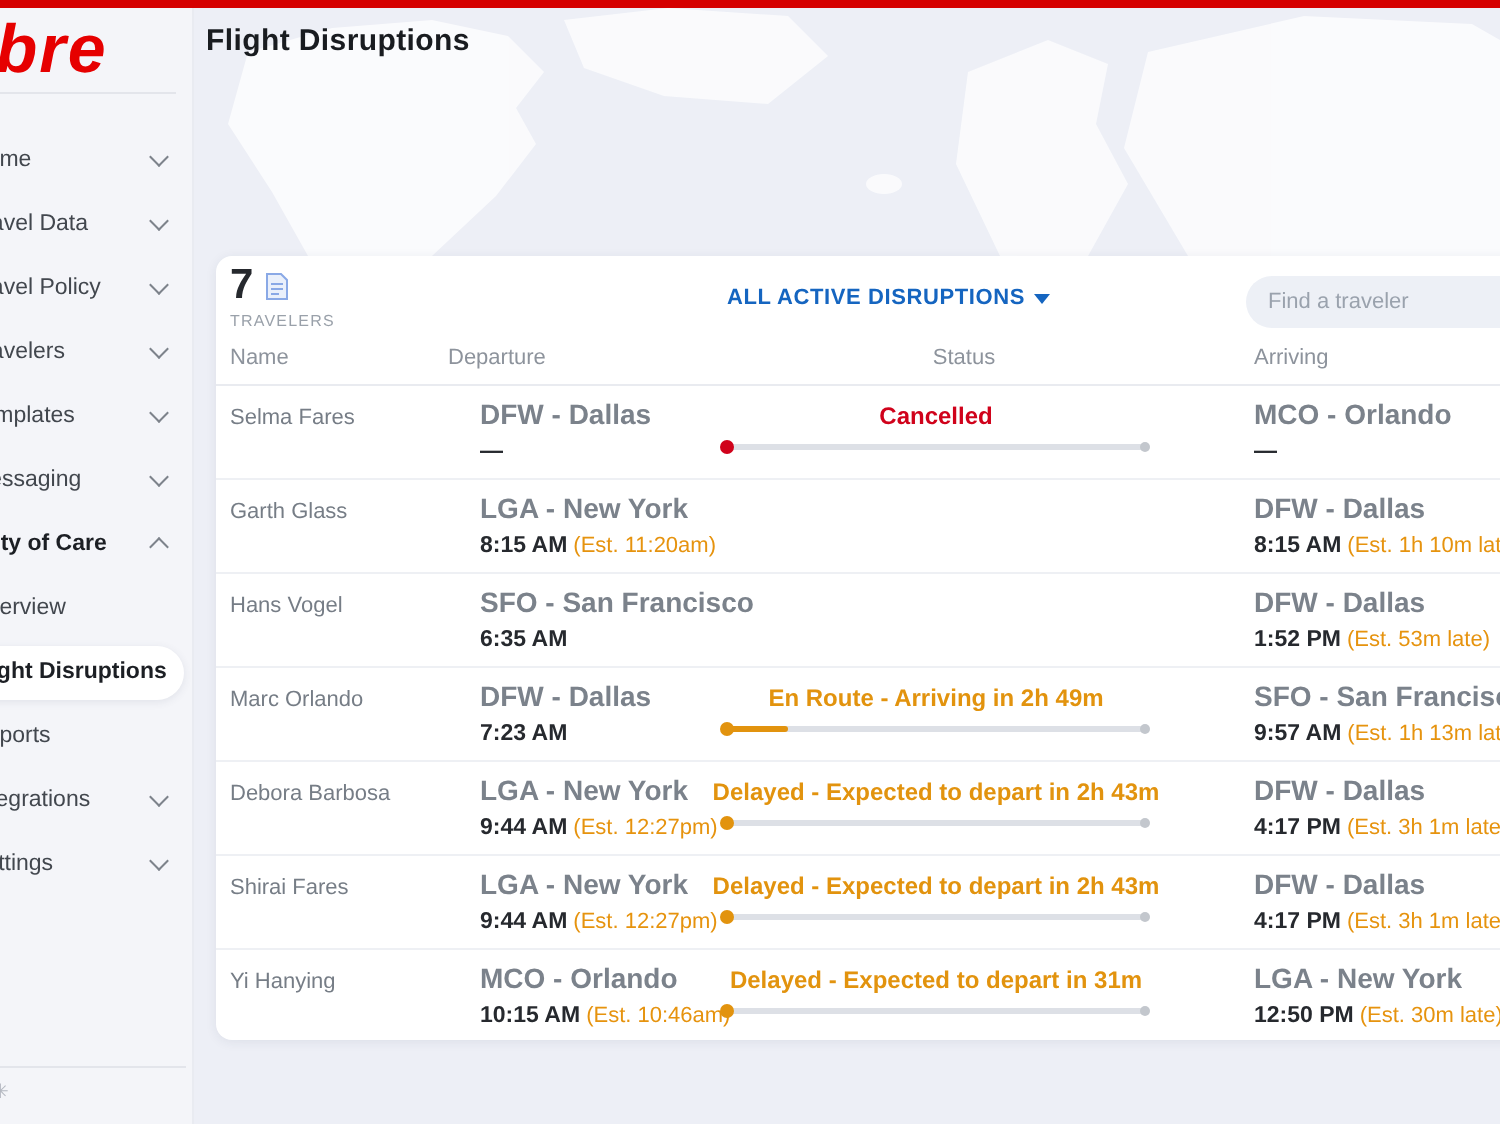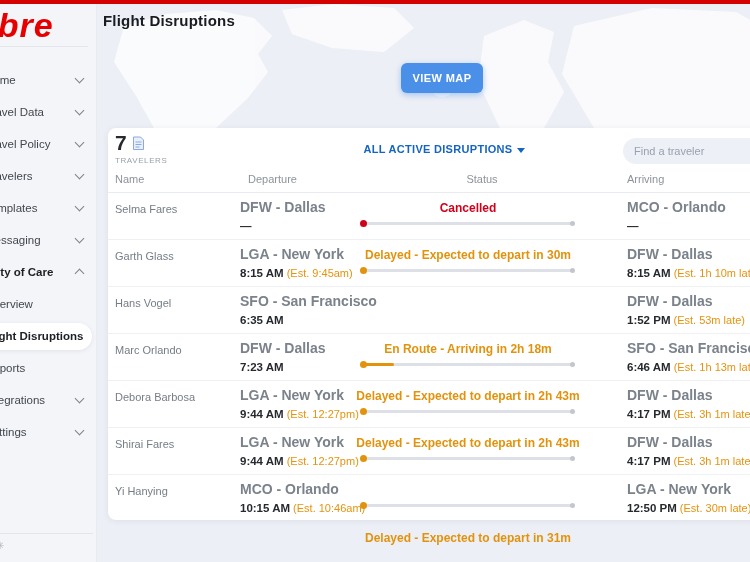--- a/index.html
+++ b/index.html
@@ -39,21 +39,21 @@
   .count-num{font-size:21px;font-weight:bold;color:#26292e;line-height:20px;}
   .count-caption{font-size:8px;color:#9aa1aa;letter-spacing:.6px;margin-top:3px;}
   .filter{position:absolute;top:15px;left:0;width:100%;text-align:center;font-size:11px;font-weight:bold;color:#1565c0;letter-spacing:.3px;cursor:pointer;}
   .filter .tri{display:inline-block;width:0;height:0;border-left:4px solid transparent;border-right:4px solid transparent;border-top:5px solid #1565c0;margin-left:4px;vertical-align:middle;}
   .search-pill{position:absolute;top:10px;left:515px;width:250px;height:26px;background:#edf0f6;border:none;border-radius:14px;padding:0 0 0 11px;font-family:"Liberation Sans",sans-serif;font-size:11px;color:#6a7179;outline:none;}
   .search-pill::placeholder{color:#9aa2ad;}
 
   .colhead{position:relative;height:22px;border-bottom:1px solid #e9ebf0;}
   .colhead span{position:absolute;top:3px;font-size:11px;color:#8d939c;}
   .ch-name{left:7px;}
-  .ch-dep{left:140px;}
+  .ch-dep{left:116px;}
   .ch-status{left:268px;width:212px;text-align:center;}
   .ch-arr{left:519px;}
 
   .rows{position:relative;}
   .row{position:relative;height:46px;border-top:1px solid #eef0f4;}
   .row:first-child{border-top:none;}
   .c-name{position:absolute;left:7px;top:10px;font-size:11px;color:#767d86;}
   .c-dep{position:absolute;left:132px;top:6px;}
   .c-arr{position:absolute;left:519px;top:6px;}
   .airport{font-size:14px;color:#7b828b;font-weight:bold;}
@@ -132,21 +132,20 @@
       <g fill="#ffffff" opacity="0.72">
         <path d="M28,22 L70,10 L120,6 L158,14 L176,32 L162,50 L172,68 L152,94 L120,124 L58,124 L40,92 L18,58 Z"></path>
         <path d="M186,6 L238,0 L298,4 L318,24 L288,48 L236,44 L196,30 Z"></path>
         <ellipse cx="346" cy="88" rx="9" ry="5"></ellipse>
         <path d="M388,32 L428,16 L458,28 L452,58 L468,88 L448,124 L404,124 L382,78 Z"></path>
         <path d="M478,22 L556,4 L640,8 L654,16 L654,124 L498,124 L466,70 Z"></path>
       </g>
     </svg>
 
     <div class="page-title">Flight Disruptions</div>
-    <button class="view-map-btn">VIEW MAP</button>
 
     <div class="card">
       <div class="card-header">
         <div class="count-wrap">
           <div class="count-row">
             <span class="count-num">7</span>
             <svg width="13" height="15" viewBox="0 0 13 15">
               <path d="M1.5,1 h7 l3,3 v9.5 h-10 Z" fill="#eaf0fb" stroke="#8aa9e6" stroke-width="1"></path>
               <line x1="3.5" y1="6" x2="9.5" y2="6" stroke="#8aa9e6" stroke-width="1"></line>
               <line x1="3.5" y1="8.5" x2="9.5" y2="8.5" stroke="#8aa9e6" stroke-width="1"></line>
@@ -185,29 +184,21 @@
           <div class="c-arr">
             <div class="airport">MCO - Orlando</div>
             <div class="timeline"><span class="time">—</span><span class="est"></span></div>
           </div>
         </div>
 
         <div class="row">
           <div class="c-name">Garth Glass</div>
           <div class="c-dep">
             <div class="airport">LGA - New York</div>
-            <div class="timeline"><span class="time">8:15 AM</span><span class="est">(Est. 9:45am)</span></div>
-          </div>
-          <div class="c-status">
-            <div class="status-label" style="color: rgb(226, 147, 14);">Delayed - Expected to depart in 30m</div>
-            <div class="track">
-              <span class="fill" style="background: rgb(226, 147, 14); width: 0%;"></span>
-              <span class="dot-start" style="background: rgb(226, 147, 14);"></span>
-              <span class="dot-end"></span>
-            </div>
+            <div class="timeline"><span class="time">8:15 AM</span><span class="est">(Est. 11:20am)</span></div>
           </div>
           <div class="c-arr">
             <div class="airport">DFW - Dallas</div>
             <div class="timeline"><span class="time">8:15 AM</span><span class="est">(Est. 1h 10m late)</span></div>
           </div>
         </div>
 
         <div class="row">
           <div class="c-name">Hans Vogel</div>
           <div class="c-dep">
@@ -220,30 +211,30 @@
           </div>
         </div>
 
         <div class="row">
           <div class="c-name">Marc Orlando</div>
           <div class="c-dep">
             <div class="airport">DFW - Dallas</div>
             <div class="timeline"><span class="time">7:23 AM</span><span class="est"></span></div>
           </div>
           <div class="c-status">
-            <div class="status-label" style="color: rgb(226, 147, 14);">En Route - Arriving in 2h 18m</div>
+            <div class="status-label" style="color: rgb(226, 147, 14);">En Route - Arriving in 2h 49m</div>
             <div class="track">
               <span class="fill" style="background: rgb(226, 147, 14); width: 15%;"></span>
               <span class="dot-start" style="background: rgb(226, 147, 14);"></span>
               <span class="dot-end"></span>
             </div>
           </div>
           <div class="c-arr">
             <div class="airport">SFO - San Francisco</div>
-            <div class="timeline"><span class="time">6:46 AM</span><span class="est">(Est. 1h 13m late)</span></div>
+            <div class="timeline"><span class="time">9:57 AM</span><span class="est">(Est. 1h 13m late)</span></div>
           </div>
         </div>
 
         <div class="row">
           <div class="c-name">Debora Barbosa</div>
           <div class="c-dep">
             <div class="airport">LGA - New York</div>
             <div class="timeline"><span class="time">9:44 AM</span><span class="est">(Est. 12:27pm)</span></div>
           </div>
           <div class="c-status">
@@ -280,21 +271,21 @@
           </div>
         </div>
 
         <div class="row">
           <div class="c-name">Yi Hanying</div>
           <div class="c-dep">
             <div class="airport">MCO - Orlando</div>
             <div class="timeline"><span class="time">10:15 AM</span><span class="est">(Est. 10:46am)</span></div>
           </div>
           <div class="c-status">
-            <div class="status-label" style="color: rgb(226, 147, 14); margin-top: 48px;">Delayed - Expected to depart in 31m</div>
+            <div class="status-label" style="color: rgb(226, 147, 14);">Delayed - Expected to depart in 31m</div>
             <div class="track">
               <span class="fill" style="background: rgb(226, 147, 14); width: 0%;"></span>
               <span class="dot-start" style="background: rgb(226, 147, 14);"></span>
               <span class="dot-end"></span>
             </div>
           </div>
           <div class="c-arr">
             <div class="airport">LGA - New York</div>
             <div class="timeline"><span class="time">12:50 PM</span><span class="est">(Est. 30m late)</span></div>
           </div>

